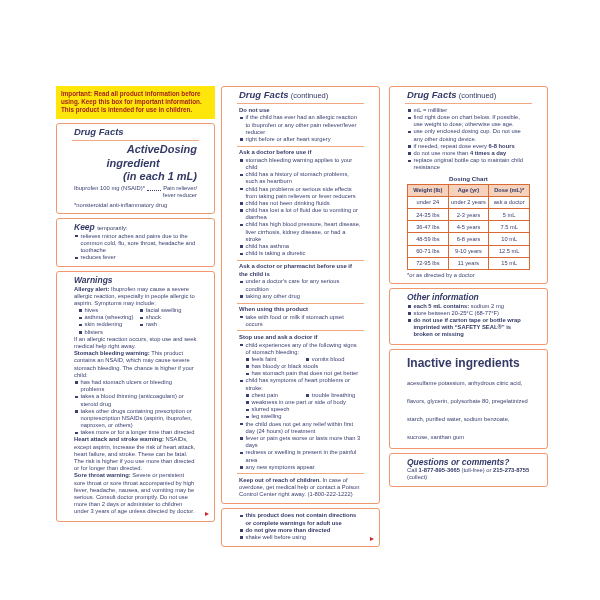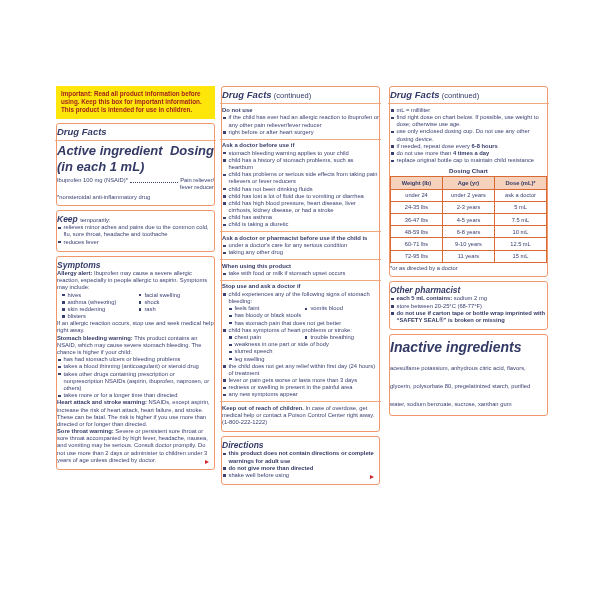--- a/index.html
+++ b/index.html
@@ -10,29 +10,29 @@
   }
   .col{position:absolute;top:86px;width:159px;}
   #col1{left:56px;} #col2{left:221px;} #col3{left:389px;}
 
   .notice{
     background:#ffe60a;color:#9e1c1f;font-weight:bold;
     font-size:6.3px;line-height:1.3;padding:4px 5px;margin-bottom:4px;
   }
   .box{
     border:1.6px solid #f0976b;border-radius:3px;background:#fff;
-    padding:3px 0 5px;margin-bottom:4px;position:relative;
+    padding:3px 17px 5px;margin-bottom:4px;position:relative;
   }
   .dftitle{font-size:9.5px;font-weight:bold;font-style:italic;color:#333a66;line-height:1.15;}
   .dftitle .cont{font-style:normal;font-weight:normal;font-size:7.5px;}
   .sectitle{font-size:8.5px;font-weight:bold;font-style:italic;color:#333a66;line-height:1.2;}
   .sectitle .small{font-style:normal;font-weight:normal;font-size:5.8px;}
   .rule{border-top:1px solid #f2a981;margin:2.5px -2px;}
   .t{font-size:5.8px;line-height:1.24;margin:0;}
-  .h2{font-size:13px;font-weight:bold;font-style:italic;color:#333a66;line-height:1.2;}
+  .h2{font-size:11px;font-weight:bold;font-style:italic;color:#333a66;line-height:1.2;text-align:right;}
   .sp{display:flex;justify-content:space-between;}
   .hd{font-size:5.9px;font-weight:bold;line-height:1.28;margin-top:1px;color:#333a66;}
   ul{list-style:none;margin:0;padding:0;}
   li{font-size:5.8px;line-height:1.24;position:relative;padding-left:6.5px;}
   li::before{content:"";position:absolute;left:1px;top:2.4px;width:2.5px;height:2.5px;background:#3a4170;}
   li.b{font-weight:bold;color:#333a66;}
   .sub{margin-left:6px;}
   .pairrow{display:flex;}
   .pli{font-size:5.8px;line-height:1.24;position:relative;padding-left:6.5px;}
   .pli::before{content:"";position:absolute;left:1px;top:2.4px;width:2.5px;height:2.5px;background:#3a4170;}
@@ -45,21 +45,21 @@
   .arrow{
     position:absolute;right:5px;bottom:5px;width:0;height:0;
     border-left:4.5px solid #d2232a;border-top:2.6px solid transparent;border-bottom:2.6px solid transparent;
   }
   .chart-title{font-size:6.2px;font-weight:bold;text-align:center;margin:3px 0 2px;color:#333a66;}
   table{width:100%;border-collapse:collapse;table-layout:fixed;}
   th,td{border:1.2px solid #d96a33;font-size:5.7px;text-align:center;padding:2.6px 0;}
   th{background:#f6d2bc;font-weight:bold;color:#333a66;}
   .tfoot{font-size:5.8px;margin-top:2.5px;}
   b{color:#333a66;}
-  .inl-title{font-size:14px;font-weight:bold;font-style:italic;color:#333a66;}
+  .inl-title{font-size:12px;font-weight:bold;color:#333a66;}
   .inl-txt{font-size:5.8px;}
 </style>
 </head>
 <body>
 
 <div class="col" id="col1">
 
   <div class="notice">Important: Read all product information before using. Keep this box for important information. This product is intended for use in children.</div>
 
   <div class="box">
@@ -86,21 +86,21 @@
       <span>Keep</span>
       <span class="small">temporarily:</span>
     </div>
     <ul>
       <li>relieves minor aches and pains due to the common cold, flu, sore throat, headache and toothache</li>
       <li>reduces fever</li>
     </ul>
   </div>
 
   <div class="box">
-    <div class="sectitle">Symptoms</div>
+    <div class="sectitle">Warnings</div>
     <p class="t"><b>Allergy alert:</b><span> Ibuprofen may cause a severe allergic reaction, especially in people allergic to aspirin. Symptoms may include:</span></p>
     <div class="pairs">
       <div class="pairrow">
         <span class="pli">hives</span>
         <span class="pli">facial swelling</span>
       </div>
       <div class="pairrow">
         <span class="pli">asthma (wheezing)</span>
         <span class="pli">shock</span>
       </div>
@@ -196,21 +196,20 @@
       <li>fever or pain gets worse or lasts more than 3 days</li>
       <li>redness or swelling is present in the painful area</li>
       <li>any new symptoms appear</li>
     </ul>
     <div class="rule"></div>
 
     <p class="t"><b>Keep out of reach of children.</b><span> In case of overdose, get medical help or contact a Poison Control Center right away. (1-800-222-1222)</span></p>
   </div>
 
   <div class="box">
-    <div class="sectitle">Directions</div>
     <ul>
       <li class="b">this product does not contain directions or complete warnings for adult use</li>
       <li class="b">do not give more than directed</li>
       <li>shake well before using</li>
     </ul>
     <span class="arrow"></span>
   </div>
 </div>
 
 <div class="col" id="col3">
@@ -267,27 +266,31 @@
           <td>72-95 lbs</td>
           <td>11 years</td>
           <td>15 mL</td>
         </tr>
       </tbody>
     </table>
     <div class="tfoot">*or as directed by a doctor</div>
   </div>
 
   <div class="box">
-    <div class="sectitle">Other pharmacist</div>
+    <div class="sectitle">Other information</div>
     <ul>
       <li><b>each 5 mL contains:</b><span> sodium 2 mg</span></li>
       <li>store between 20-25°C (68-77°F)</li>
       <li class="b">do not use if carton tape or bottle wrap imprinted with “SAFETY SEAL®” is broken or missing</li>
     </ul>
   </div>
 
   <div class="box">
     <div>
       <span class="inl-title">Inactive ingredients</span><span class="inl-txt"> acesulfame potassium, anhydrous citric acid, flavors, glycerin, polysorbate 80, pregelatinized starch, purified water, sodium benzoate, sucrose, xanthan gum</span>
     </div>
   </div>
 
+  <div class="box">
+    <div class="sectitle">Questions or comments?</div>
+    <p class="t"><span>Call </span><b>1-877-895-3665</b><span> (toll-free) or </span><b>215-273-8755</b><span> (collect)</span></p>
+  </div>
 </div>
 
 </body></html>

